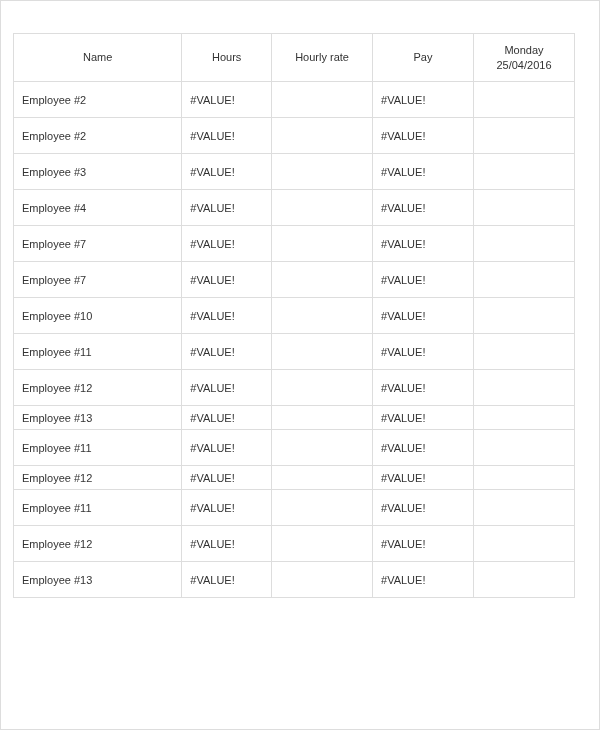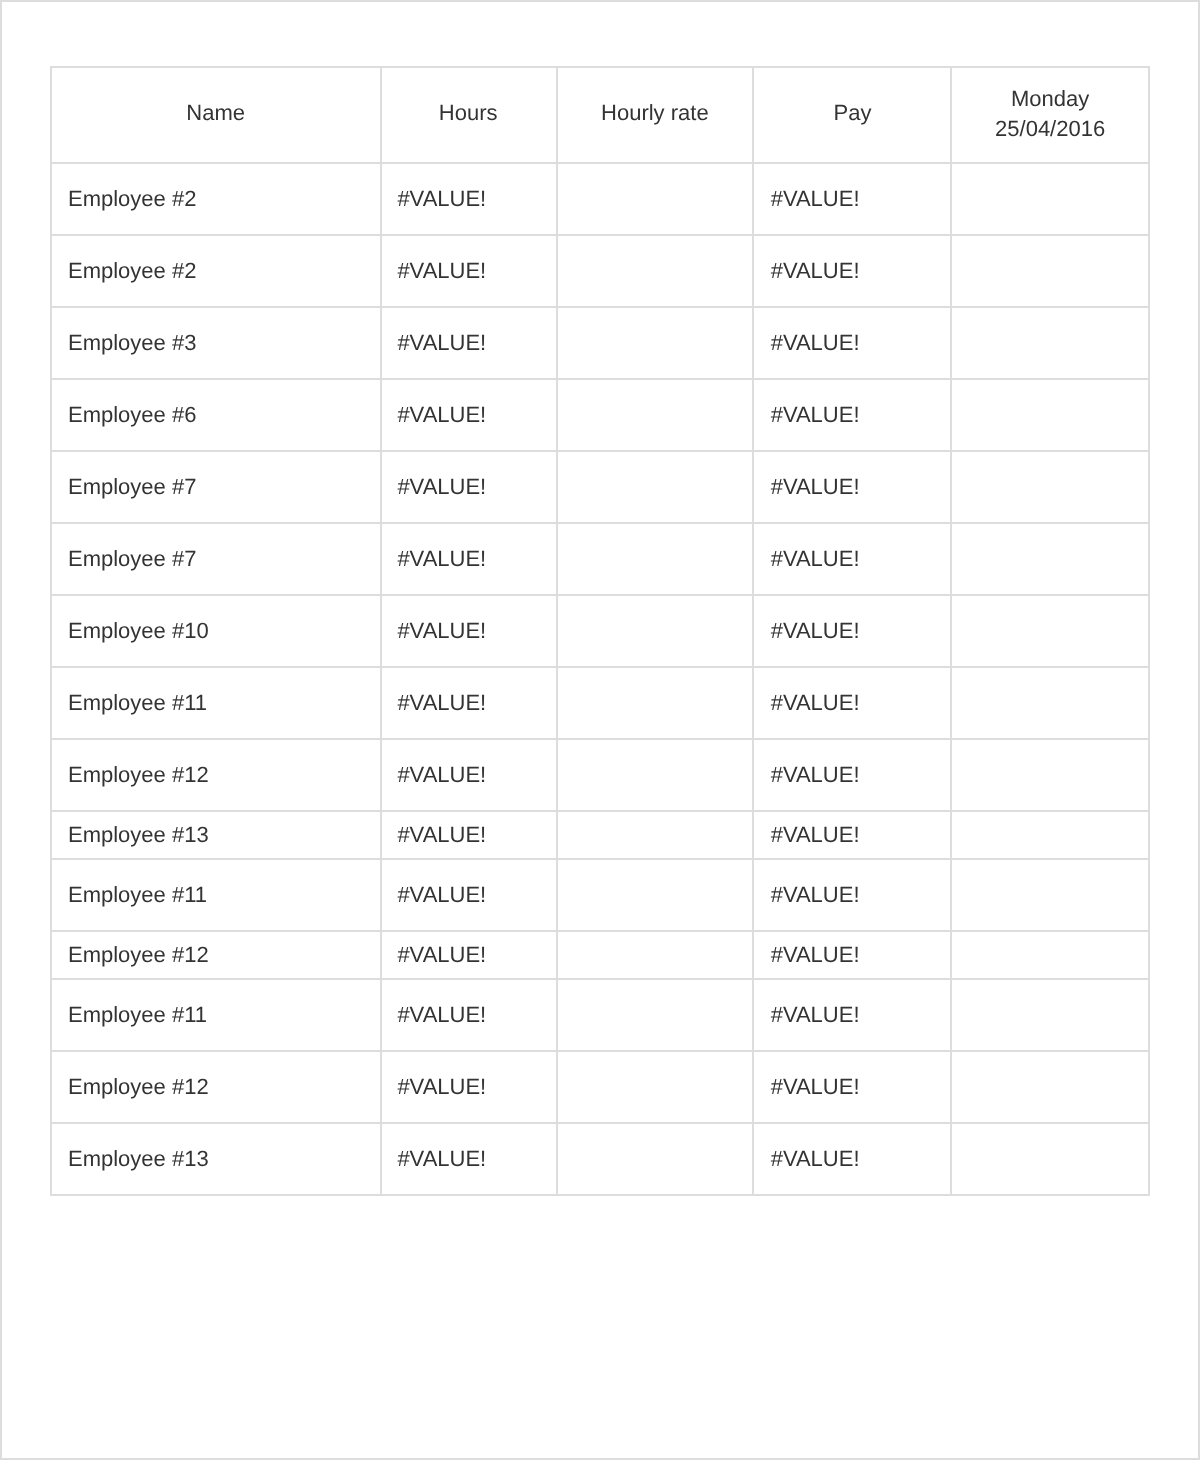--- a/index.html
+++ b/index.html
@@ -10,21 +10,21 @@
     height: 730px;
     font-family: Verdana, Geneva, sans-serif;
     font-size: 11px;
     color: #333;
     background: #fff;
   }
   .page {
     border: 1px solid #ddd;
     width: 600px;
     height: 730px;
-    padding: 32px 24px 16px 24px;
+    padding: 32px 24px 16px 12px;
   }
   table {
     width: 100%;
     border-collapse: collapse;
     table-layout: fixed;
   }
   th, td {
     border: 1px solid #ddd;
     padding: 0 8px;
     font-weight: normal;
@@ -89,21 +89,21 @@
           <td></td>
         </tr>
         <tr>
           <td>Employee #3</td>
           <td>#VALUE!</td>
           <td></td>
           <td>#VALUE!</td>
           <td></td>
         </tr>
         <tr>
-          <td>Employee #6</td>
+          <td>Employee #4</td>
           <td>#VALUE!</td>
           <td></td>
           <td>#VALUE!</td>
           <td></td>
         </tr>
         <tr>
           <td>Employee #7</td>
           <td>#VALUE!</td>
           <td></td>
           <td>#VALUE!</td>

